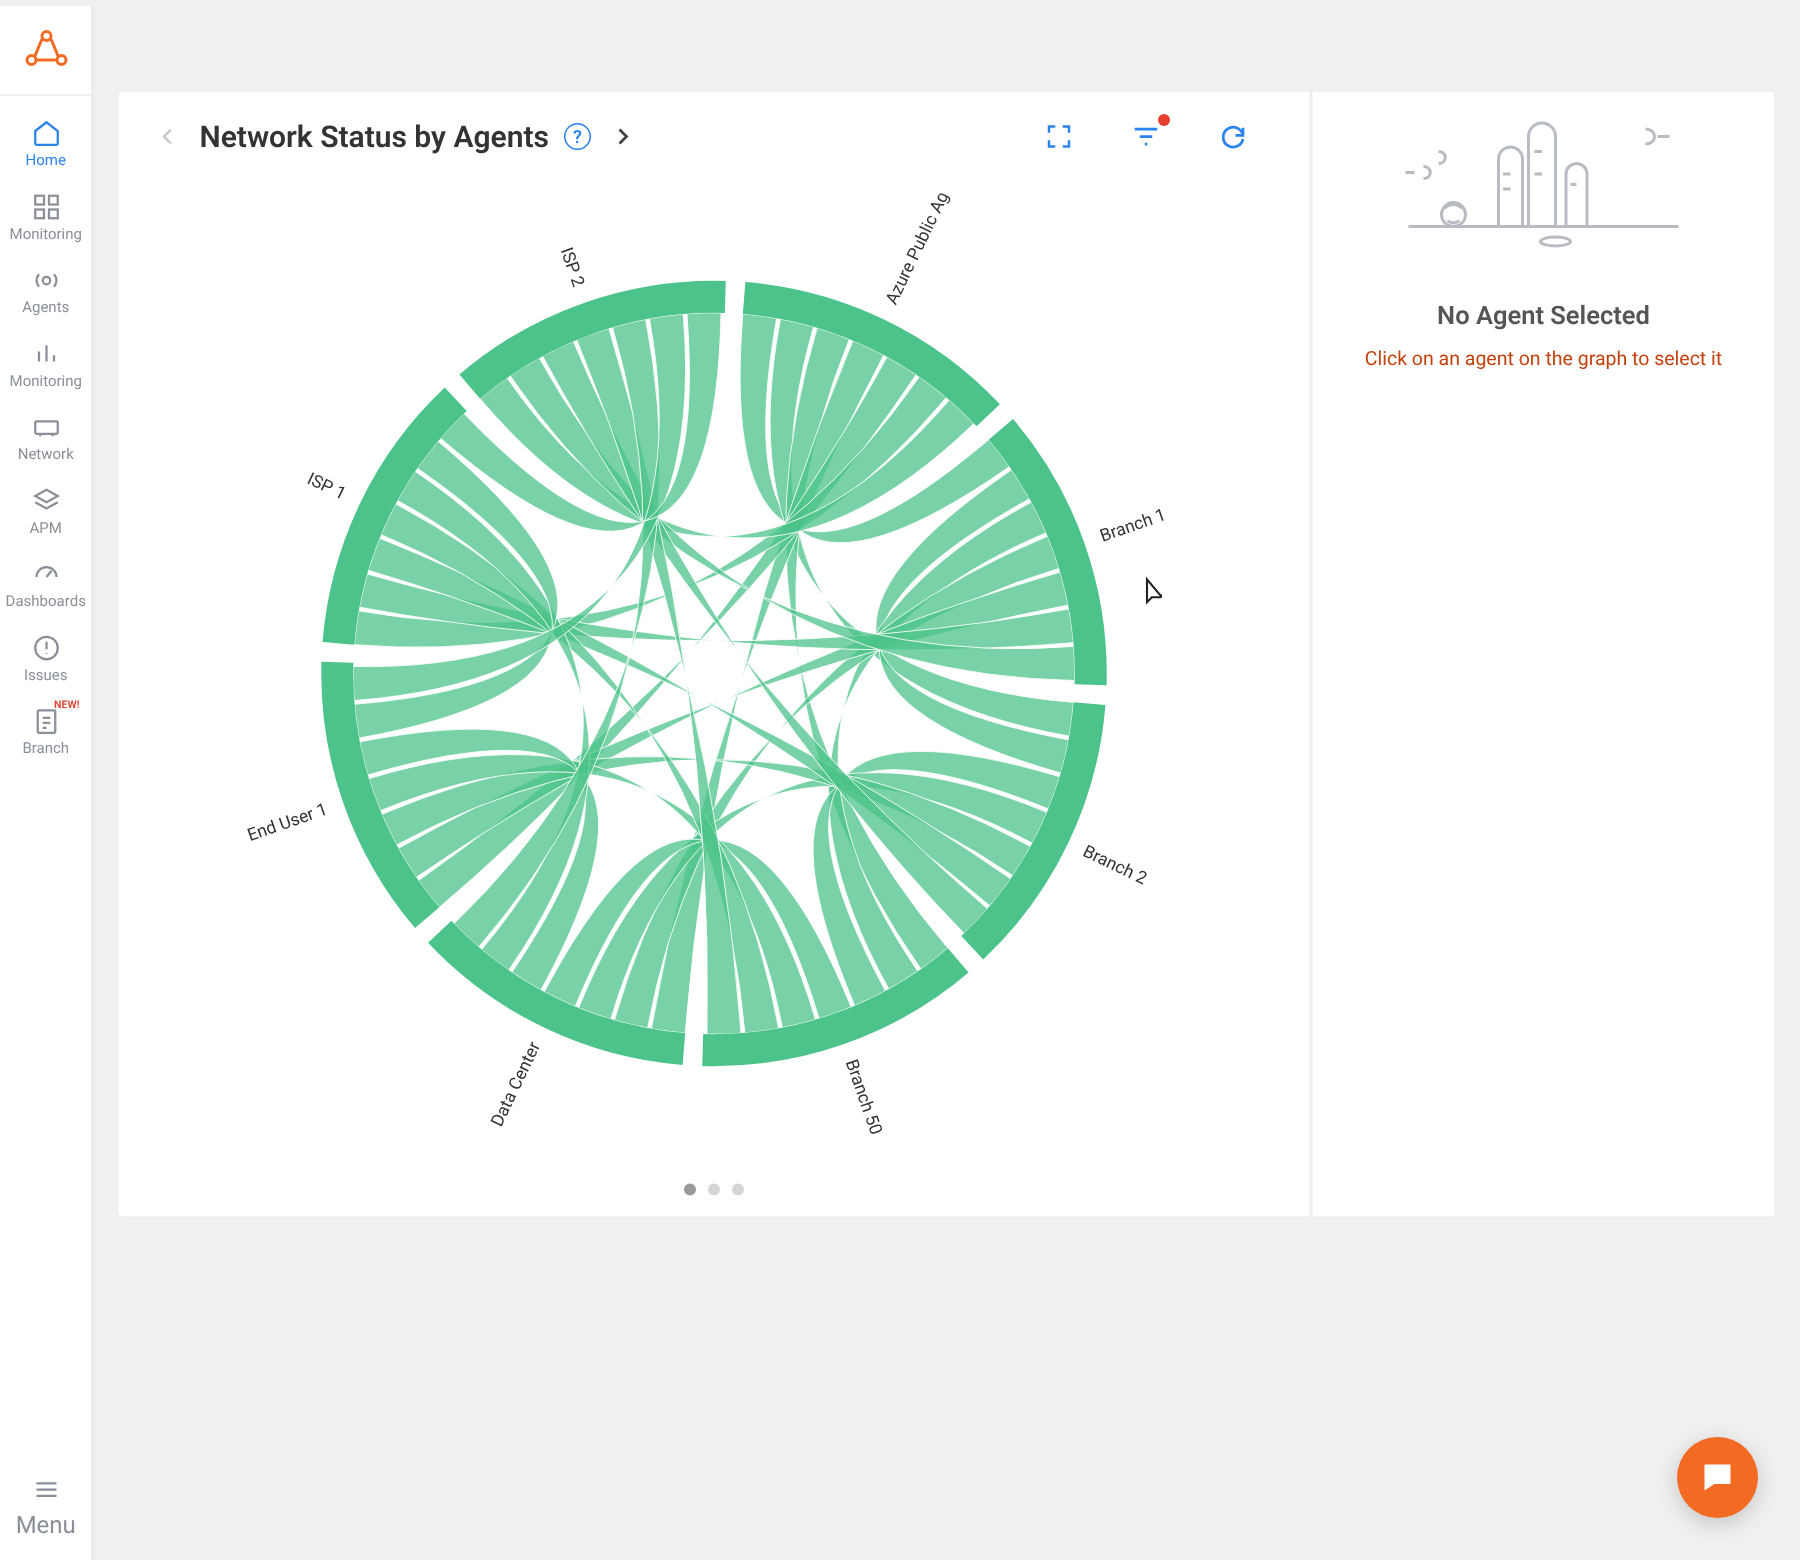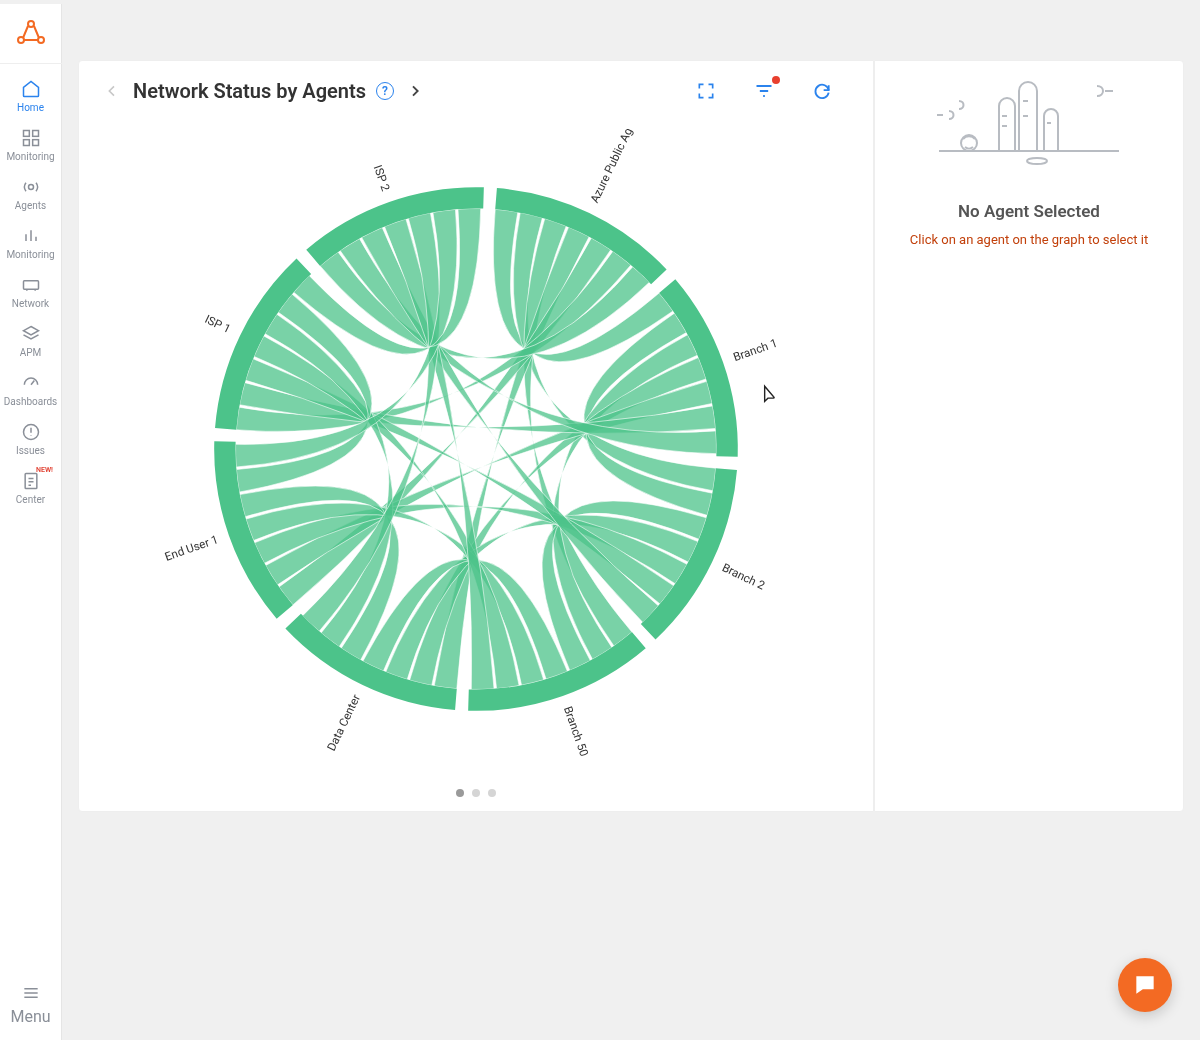--- a/index.html
+++ b/index.html
@@ -215,21 +215,21 @@
       <span class="label">Issues</span>
     </div>
     <div class="nav-item">
       <span class="badge-new">NEW!</span>
       <span class="icon">
         <svg width="20" height="20" viewBox="0 0 24 24" fill="none" stroke="currentColor" stroke-width="1.8">
             <rect x="5" y="3" width="14" height="18" rx="1"></rect>
             <path d="M9 9h6M9 13h6M9 17h3"></path>
           </svg>
       </span>
-      <span class="label">Center</span>
+      <span class="label">Branch</span>
     </div>
   </div>
   <div class="sidebar-bottom">
     <span class="icon">
       <svg width="20" height="20" viewBox="0 0 24 24" fill="none" stroke="currentColor" stroke-width="1.8">
           <path d="M4 7h16M4 12h16M4 17h16"></path>
         </svg>
     </span>
     <span class="label">Menu</span>
   </div>

